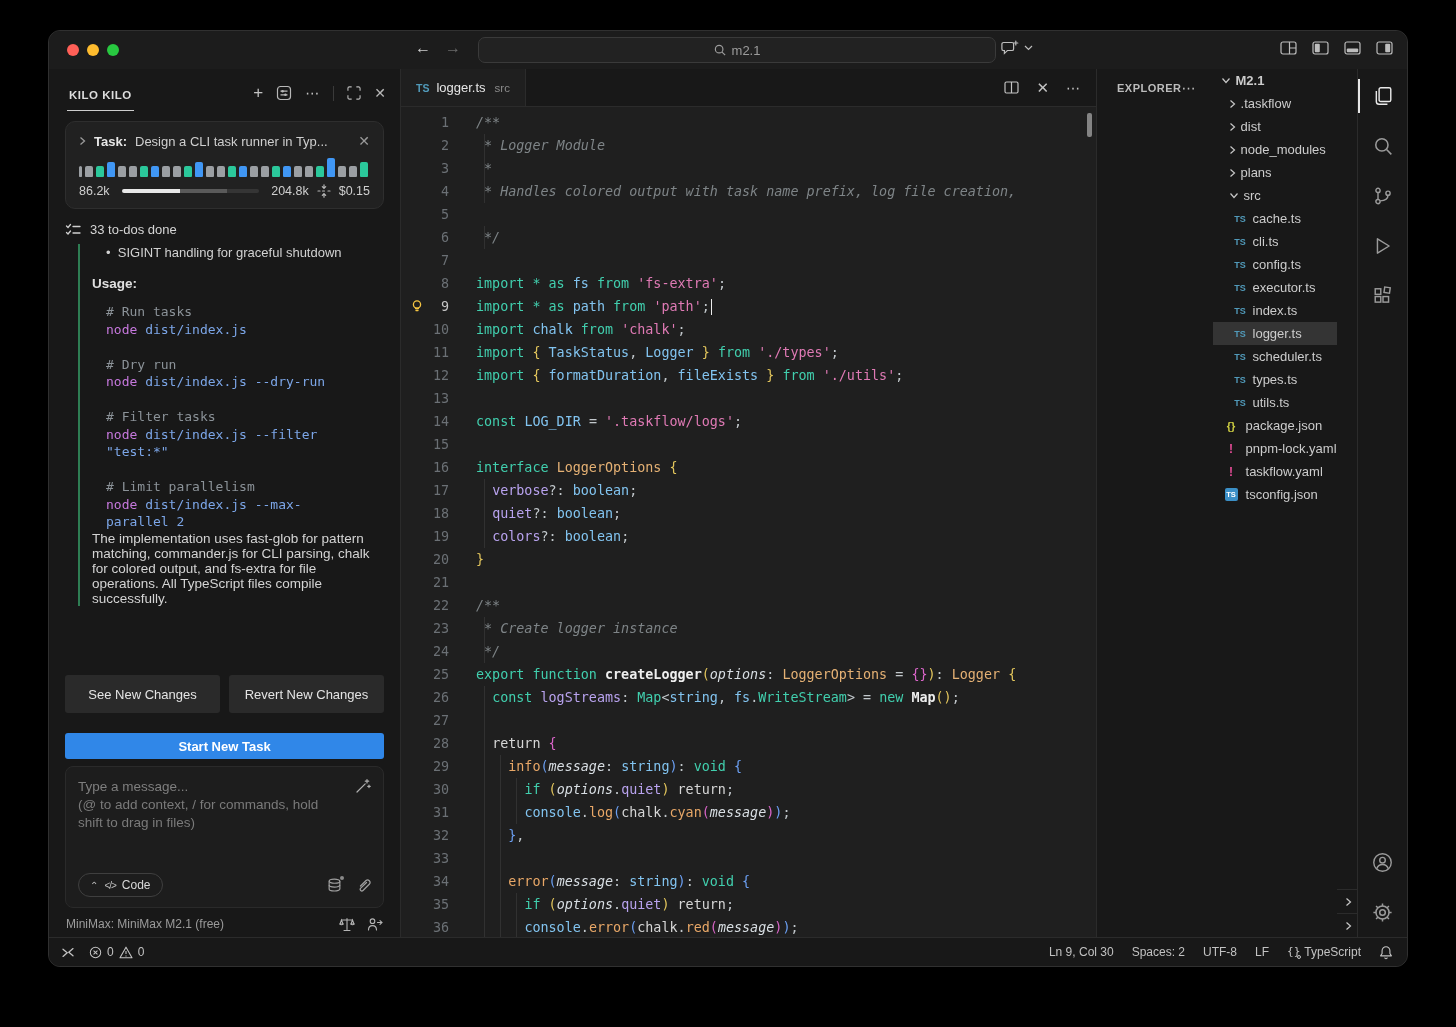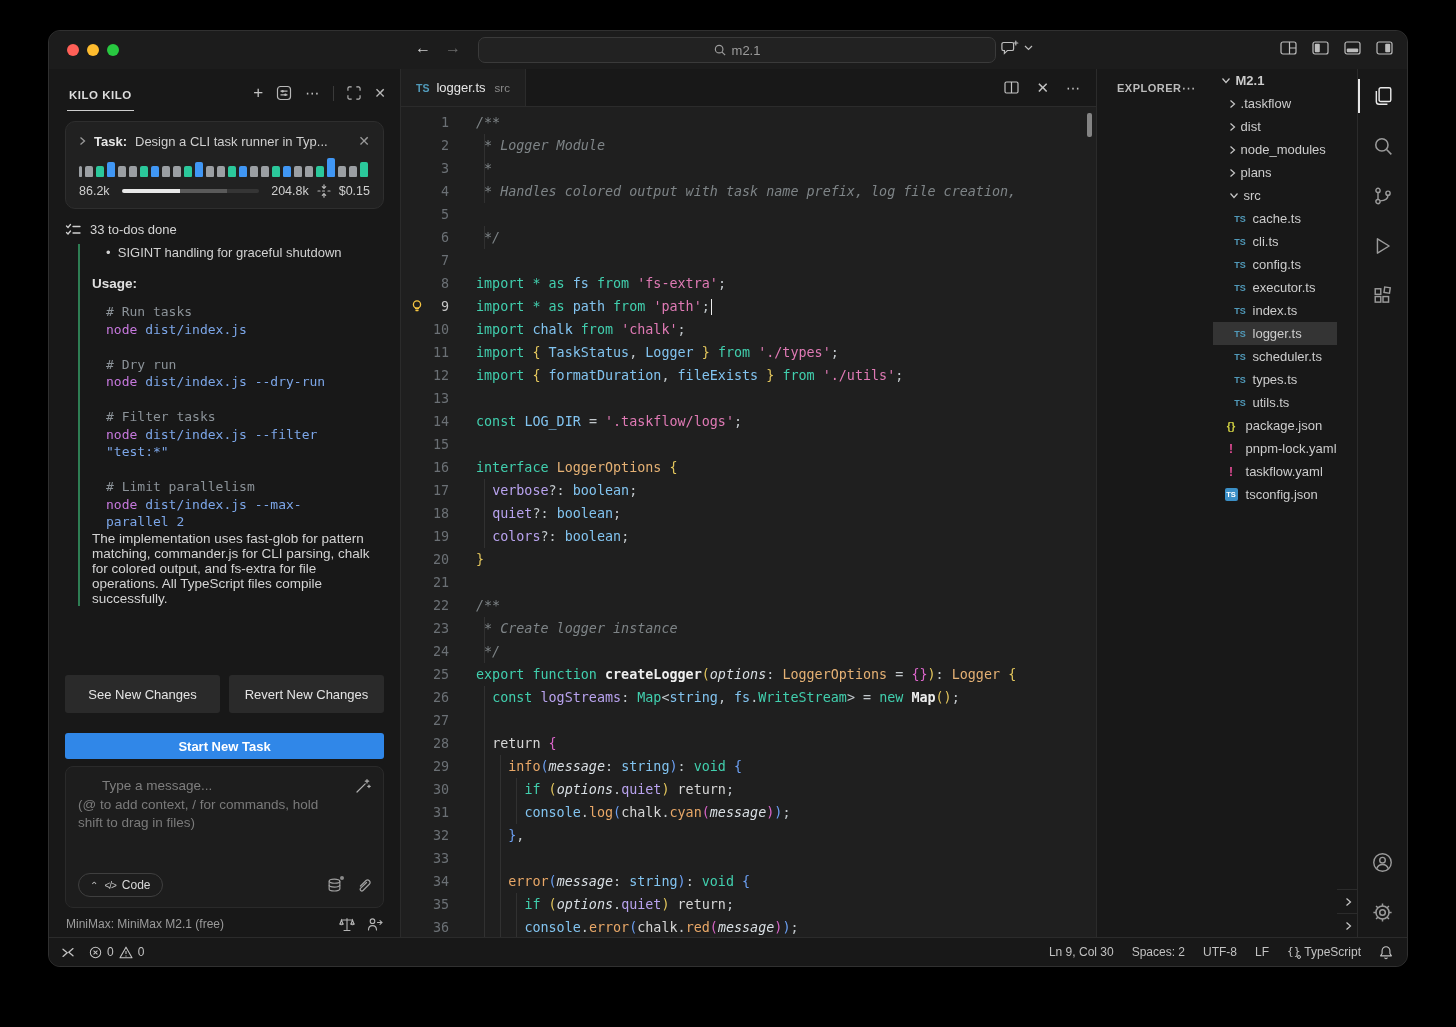--- a/index.html
+++ b/index.html
@@ -64,21 +64,21 @@
   .summary { margin-top:0; color:#d4d4d4; font-size:13.5px; line-height:15px; }
 
   .kilo-bottom { flex:0 0 auto; padding:0 16px 5px; }
   .btn-row { display:grid; grid-template-columns:1fr 1fr; gap:9px; margin-top:2px; }
   .sec-btn { height:38px; background:#2a2a2a; border:none; border-radius:3px; color:#e4e4e4;
     font-size:13px; line-height:15px; font-family:inherit; }
   .start-btn { margin-top:20px; width:100%; height:26px; background:#3087e8; border:none; border-radius:3px;
     color:#ffffff; font-size:13px; font-weight:bold; font-family:inherit; }
   .msg-box { margin-top:7px; height:142px; background:#1d1d1d; border:1px solid #2a2a2a; border-radius:8px;
     padding:11px 12px 10px; position:relative; }
-  .msg-ph-row { display:flex; align-items:flex-start;margin-left:24px; }
+  .msg-ph-row { display:flex; align-items:center; }
   .msg-ph { color:#7e7e7e; font-size:13.5px; }
   .wand { margin-left:auto; color:#b0b0b0; }
   .msg-hint { margin-top:2px; color:#7a7a7a; font-size:13.5px; line-height:18px; width:265px; }
   .msg-bottom { position:absolute; left:12px; right:12px; bottom:10px; display:flex; align-items:center; }
   .mode-pill { display:flex; align-items:center; gap:6px; height:24px; padding:0 11px;
     border:1px solid #3f3f3f; border-radius:12px; color:#cdcdcd; background:transparent; font-family:inherit; }
   .mode-caret { font-size:10px; color:#bdbdbd; }
   .mode-glyph { font-size:10px; color:#bdbdbd; letter-spacing:-1px; }
   .mode-label { font-size:12px; color:#d8d8d8; }
   .msg-icons { margin-left:auto; display:flex; align-items:center; gap:14px; color:#a0a0a0; }

